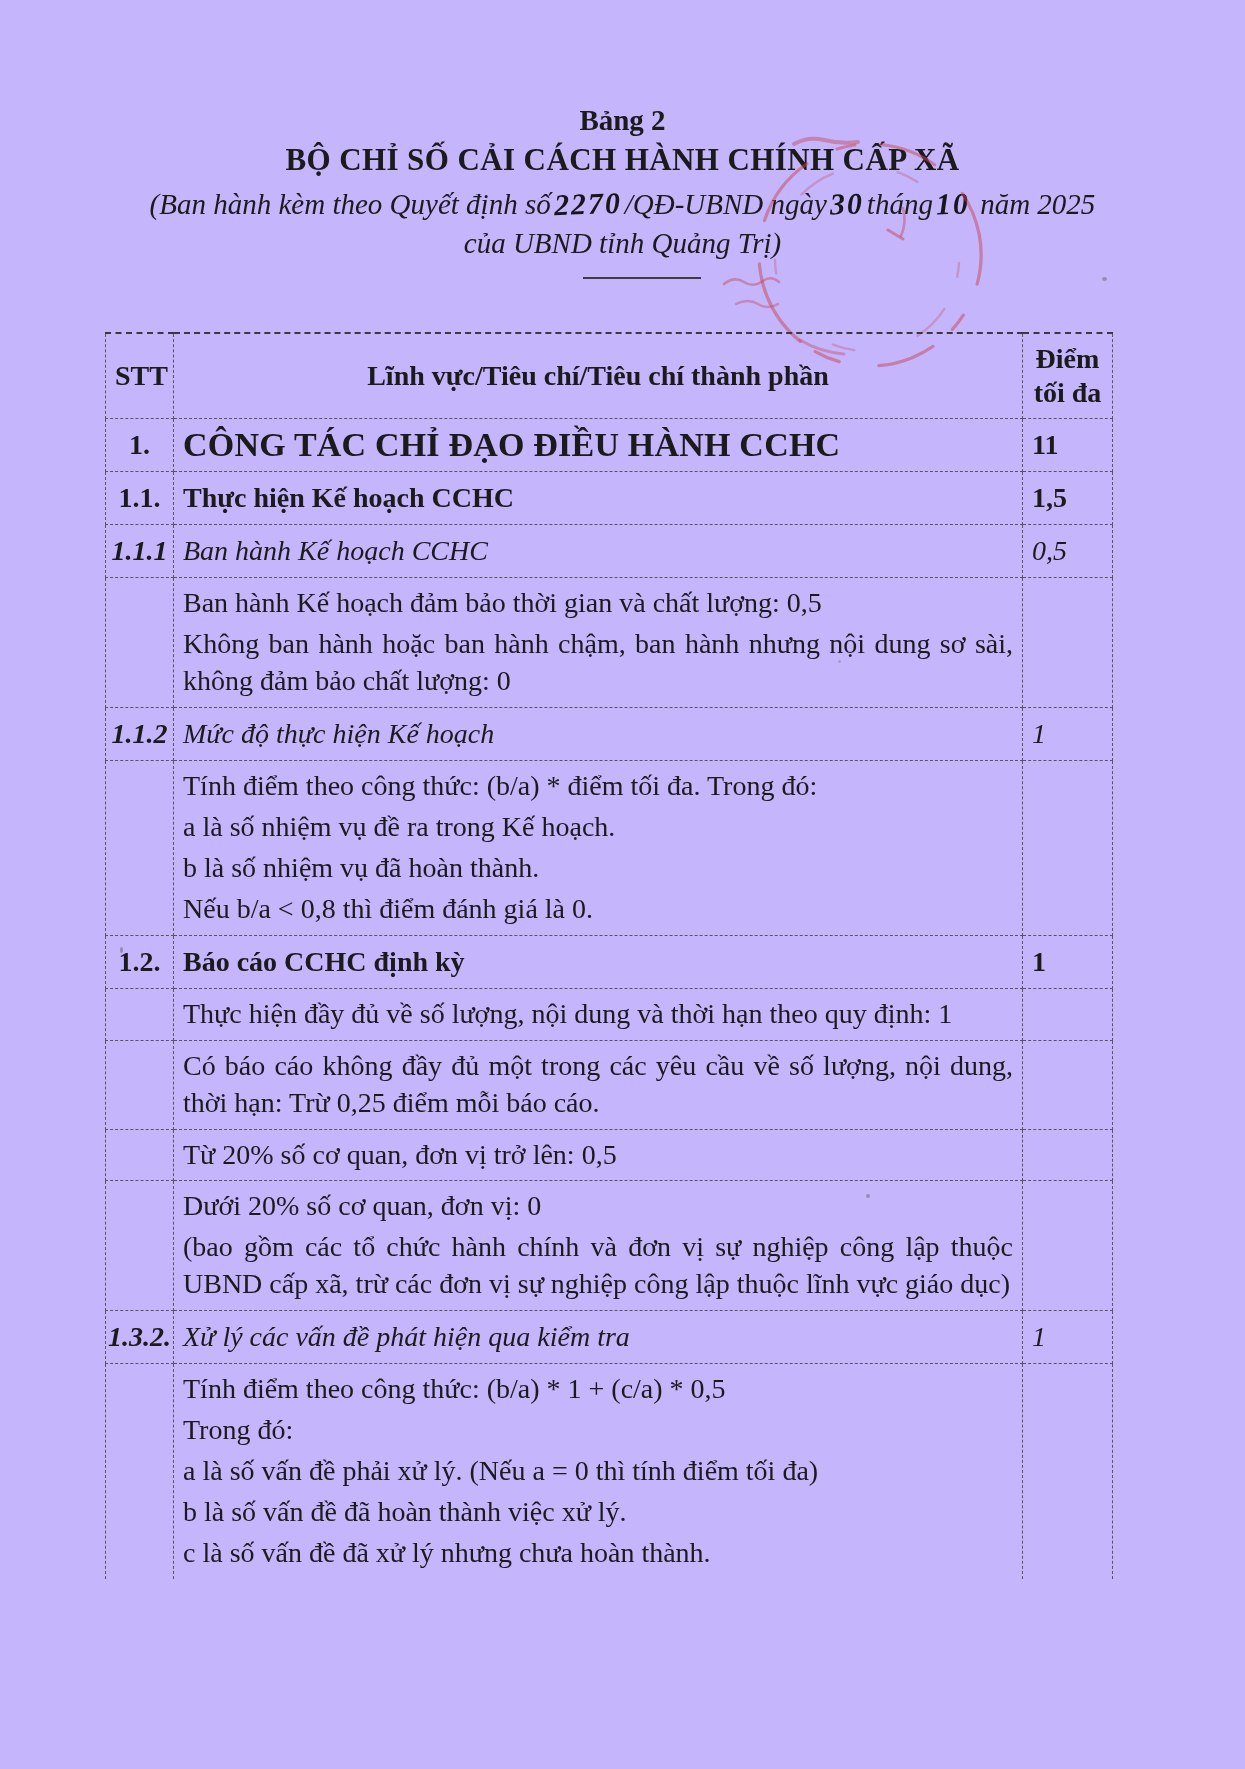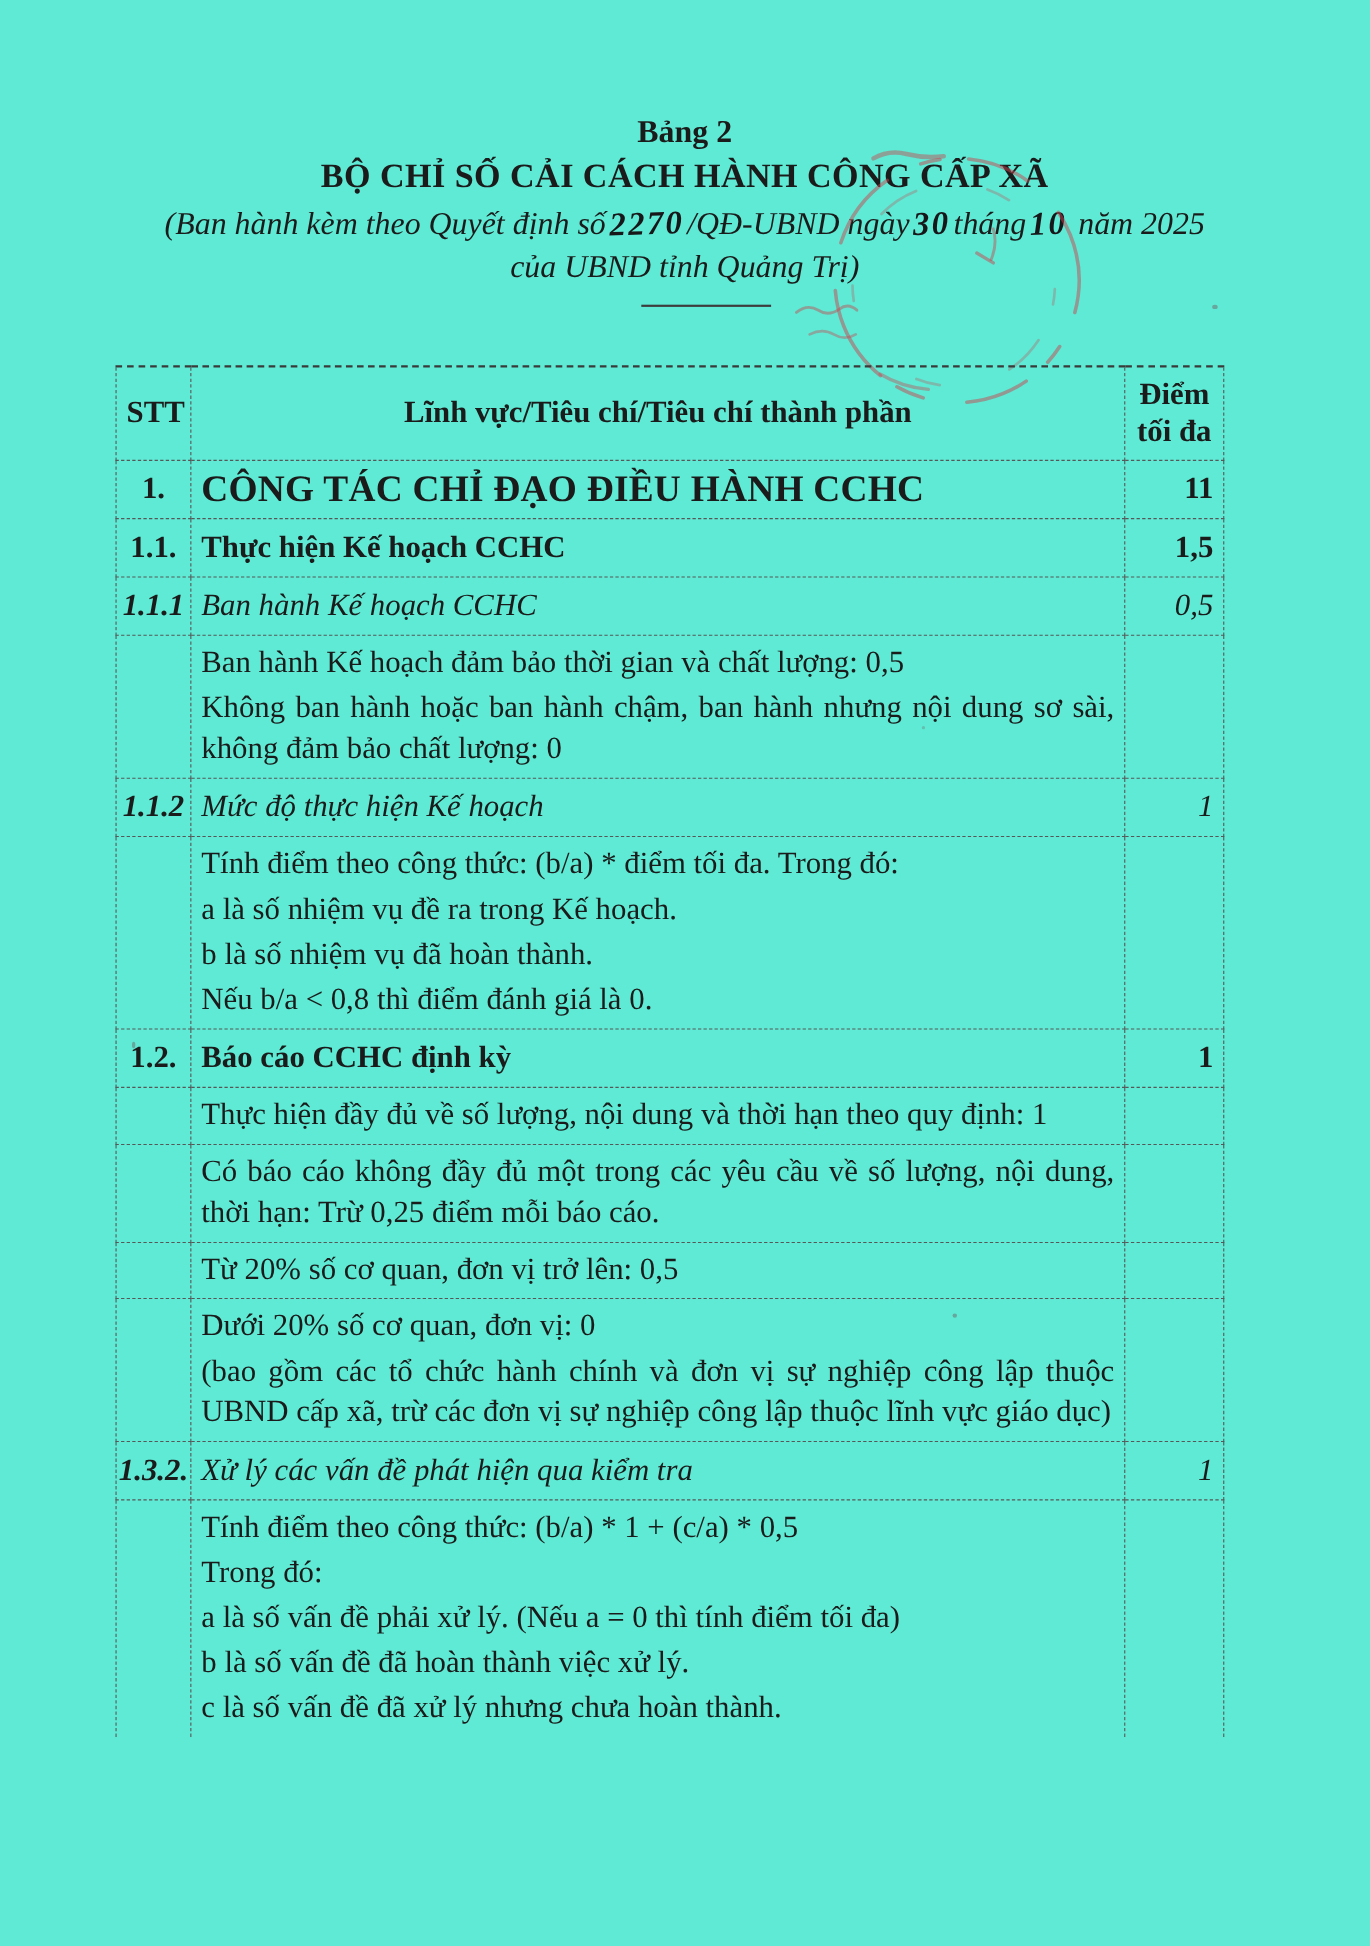--- a/index.html
+++ b/index.html
@@ -1,19 +1,19 @@
 <!DOCTYPE html>
 <html lang="vi"><head>
 <meta charset="utf-8">
 <style>
   html,body{margin:0;padding:0;background:#ffffff;}
   .page{
     position:relative;
     width:1245px;height:1769px;
-    background:#5eead4;
+    background:#c4b5fd;
     overflow:hidden;
     font-family:"Liberation Serif","DejaVu Serif",serif;
     color:#1b1b1b;
   }
   
   .doc-header{
     position:absolute;top:102px;left:50%;transform:translateX(-50%);
     width:1060px;text-align:center;line-height:1.25;
   }
   .t-label{font-size:29px;font-weight:bold;}
@@ -45,41 +45,41 @@
     overflow:hidden;
   }
   .doc-table thead th{
     border-top:2px dashed #3a3a3a;
     font-weight:bold;text-align:center;vertical-align:middle;
     height:76px;line-height:1.22;
   }
   .doc-table tr:last-child td{border-bottom:none;}
   td.stt{text-align:center;vertical-align:middle;padding:4px 2px;font-weight:bold;}
   td.crit{text-align:left;vertical-align:middle;}
-  td.score{text-align:right;vertical-align:middle;}
+  td.score{text-align:left;vertical-align:middle;}
   tr.row-section td{font-weight:bold;}
   tr.row-section td.crit{font-size:34px;letter-spacing:.2px;}
   tr.row-bold td{font-weight:bold;}
   tr.row-italic td{font-style:italic;}
   tr.row-section td,tr.row-bold td,tr.row-italic td{height:44px;}
   tr.row-detail td.crit{padding:3px 9px;vertical-align:top;}
   tr.row-detail p{
     margin:4px 0;line-height:1.32;text-align:justify;
   }
   
   .speck{position:absolute;background:#6f6f6f;border-radius:50%;opacity:.55;}
 </style>
 </head>
 <body>
 
 <div class="page">
 
   <div class="doc-header">
     <div class="t-label">Bảng 2</div>
-    <div class="t-title">BỘ CHỈ SỐ CẢI CÁCH HÀNH CÔNG CẤP XÃ</div>
+    <div class="t-title">BỘ CHỈ SỐ CẢI CÁCH HÀNH CHÍNH CẤP XÃ</div>
     <div class="t-sub"><span>(Ban hành kèm theo Quyết định số</span><span class="hw">2270</span><span>/QĐ-UBND ngày</span><span class="hw">30</span><span>tháng</span><span class="hw">10</span> <span>năm 2025</span></div>
     <div class="t-sub2">của UBND tỉnh Quảng Trị)</div>
   </div>
 
   <div class="title-rule"></div>
 
   <svg class="stamp" viewBox="0 0 310 300" aria-hidden="true">
     <g stroke="#c8464f" fill="none" stroke-linecap="round">
       <circle cx="160" cy="147" r="111" stroke-width="3.2" opacity="0.5" stroke-dasharray="72 34 18 26 58 40 26 18 90 44" transform="rotate(-22 160 147)"></circle>
       <circle cx="157" cy="151" r="92" stroke-width="2.4" opacity="0.3" stroke-dasharray="38 66 22 95 14 72" transform="rotate(33 157 151)"></circle>

